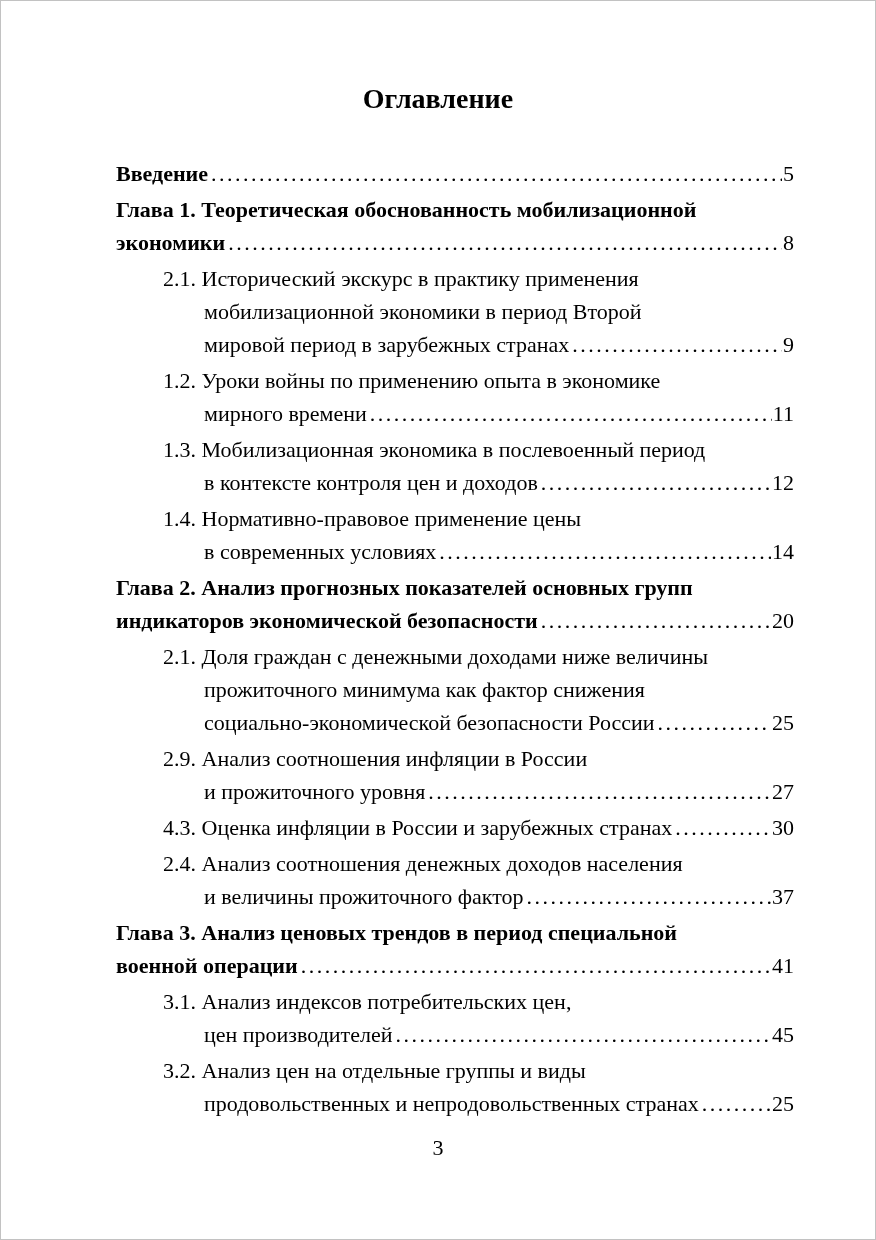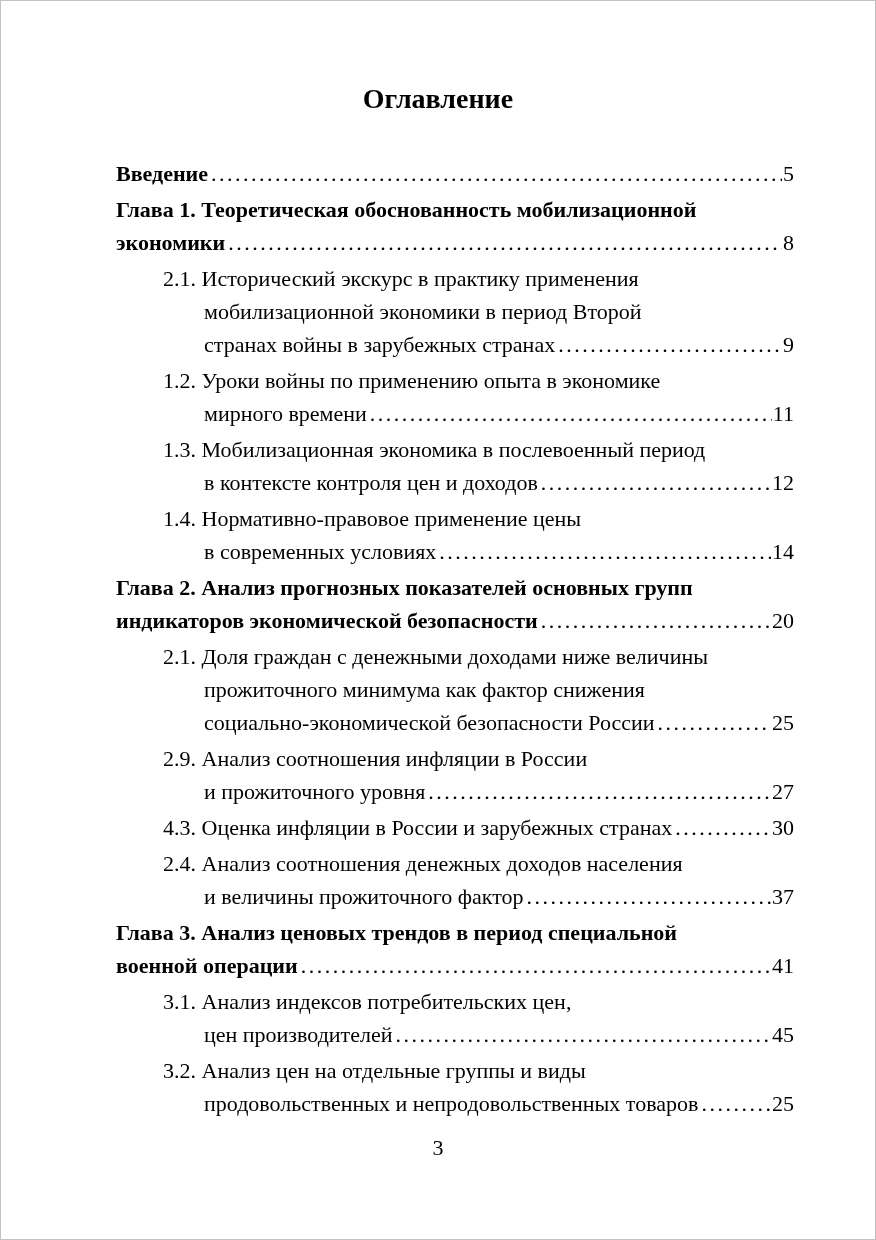--- a/index.html
+++ b/index.html
@@ -88,21 +88,21 @@
         <div class="line ind0 last">
           <span class="txt">экономики</span>
           <span class="dots"></span>
           <span class="pg">8</span>
         </div>
       </div>
       <div class="entry">
         <div class="line ind1"><span class="txt">2.1. Исторический экскурс в практику применения</span></div>
         <div class="line ind2"><span class="txt">мобилизационной экономики в период Второй</span></div>
         <div class="line ind2 last">
-          <span class="txt">странах войны в зарубежных странах</span>
+          <span class="txt">мировой период в зарубежных странах</span>
           <span class="dots"></span>
           <span class="pg">9</span>
         </div>
       </div>
       <div class="entry">
         <div class="line ind1"><span class="txt">1.2. Уроки войны по применению опыта в экономике</span></div>
         <div class="line ind2 last">
           <span class="txt">мирного времени</span>
           <span class="dots"></span>
           <span class="pg">11</span>
@@ -176,20 +176,20 @@
         <div class="line ind1"><span class="txt">3.1. Анализ индексов потребительских цен,</span></div>
         <div class="line ind2 last">
           <span class="txt">цен производителей</span>
           <span class="dots"></span>
           <span class="pg">45</span>
         </div>
       </div>
       <div class="entry">
         <div class="line ind1"><span class="txt">3.2. Анализ цен на отдельные группы и виды</span></div>
         <div class="line ind2 last">
-          <span class="txt">продовольственных и непродовольственных товаров</span>
+          <span class="txt">продовольственных и непродовольственных странах</span>
           <span class="dots"></span>
           <span class="pg">25</span>
         </div>
       </div>
     </div>
   <div class="folio">3</div>
 </div>
 
 </body></html>

